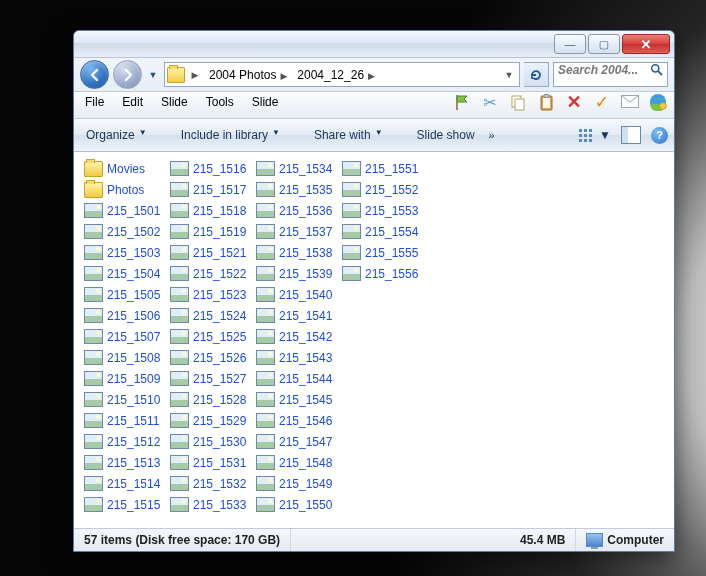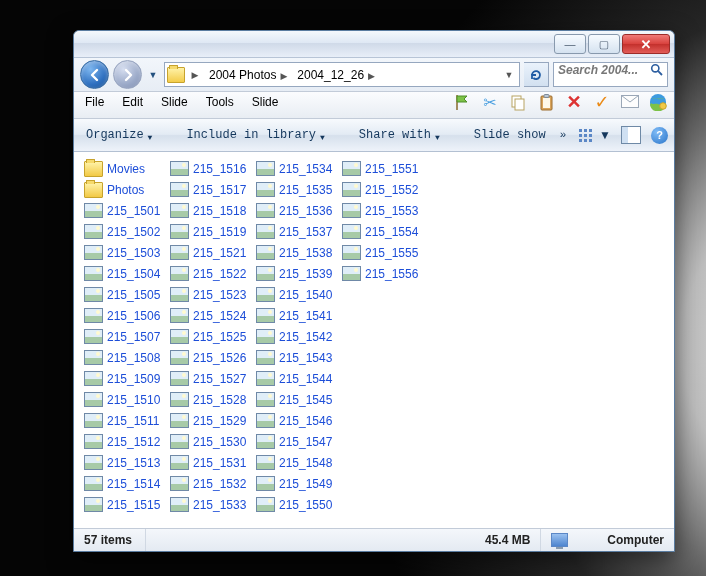--- a/index.html
+++ b/index.html
@@ -146,21 +146,21 @@
   .ico-mail{color:#8a98ac; font-size:15px;}
   .ico-globe svg{width:18px;height:18px;}
 
   
   .cmdbar {
     height: 32px;
     background: linear-gradient(to bottom,#f7fafd,#e3ebf4 48%,#d6e0ec 52%,#eef3fa);
     border-bottom:1px solid #b3c0d2;
     display:flex;align-items:center;gap:2px;padding:0 6px;
   }
-  .cmd { padding: 3px 6px; color:#14375c; display:flex;align-items:flex-end;gap:4px; cursor:default;font-family:Liberation Mono, monospace;}
+  .cmd { padding: 3px 6px; color:#14375c; display:flex;align-items:flex-start;gap:4px; cursor:default;}
   .cmd .dd{font-size:8px;color:#14375c;}
   .cmdgap{width:18px;}
   .cmdbar-right{margin-left:auto;display:flex;align-items:center;gap:10px;}
   .viewbtn{display:flex;align-items:center;gap:4px;color:#14375c;}
   .panelbtn{width:18px;height:16px;border:1px solid #6e89a6;background:linear-gradient(to right,#cfe0f2 0 35%,#fff 35%);}
   .helpbtn{width:17px;height:17px;border-radius:50%;background:radial-gradient(circle at 35% 30%,#7fbcf7,#2a74c9);color:#fff;display:flex;align-items:center;justify-content:center;font-size:11px;font-weight:bold;}
 
   
   .content {
     flex:1;
@@ -200,21 +200,21 @@
 
   
   .status {
     height:22px;
     border-top:1px solid #c2cbd8;
     background: linear-gradient(to bottom,#f4f7fb,#e4eaf2);
     display:flex;align-items:center;
     font-size:12px;color:#222;font-weight:bold;
   }
   .status .sec{padding:0 10px; border-right:1px solid #d0d8e3; height:100%; display:flex;align-items:center;}
-  .status .sec.last{border-right:none;gap:35px;}
+  .status .sec.last{border-right:none;}
   .status .fill{flex:1;}
 
   .monitor-ico{width:15px;height:12px;border:1px solid #5b87c6;background:linear-gradient(to bottom,#9ac1f0,#4e85cf);display:inline-block;vertical-align:middle;margin-right:4px;position:relative;}
   .monitor-ico::after{content:"";position:absolute;bottom:-3px;left:4px;width:7px;height:2px;background:#8a9cb0;}
   .chevrons{font-size:11px;letter-spacing:-2px;}
   .overflow{font-size:11px;color:#14375c;}
 </style>
 </head>
 <body>
 
@@ -583,21 +583,21 @@
         <span class="name">215_1555</span>
       </div>
       <div class="item">
         <span class="thumb"></span>
         <span class="name">215_1556</span>
       </div>
     </div>
 
   <div class="status">
     <div class="sec">
-      <span>57 items</span>&nbsp;
+      <span>57 items</span>&nbsp;<span>(Disk free space: 170 GB)</span>
     </div>
     <div class="fill"></div>
     <div class="sec">45.4 MB</div>
     <div class="sec last">
       <span class="monitor-ico"></span>
         <span>Computer</span>
     </div>
   </div>
 
 </div>

